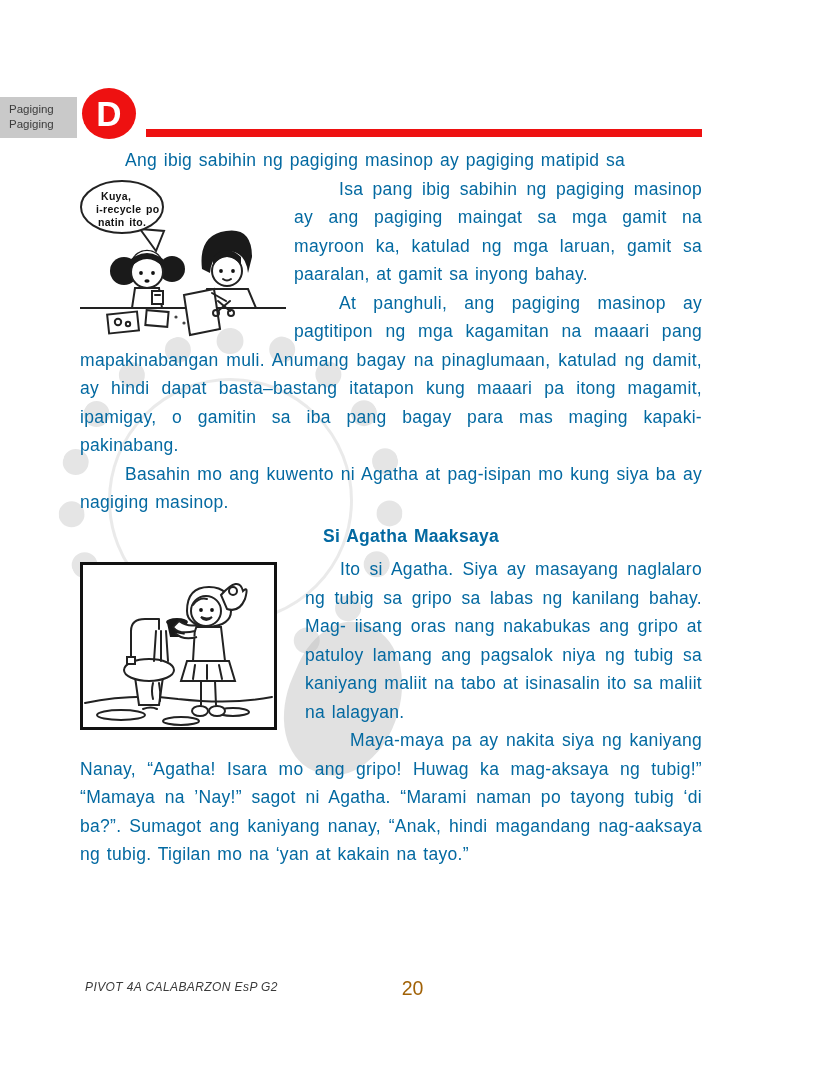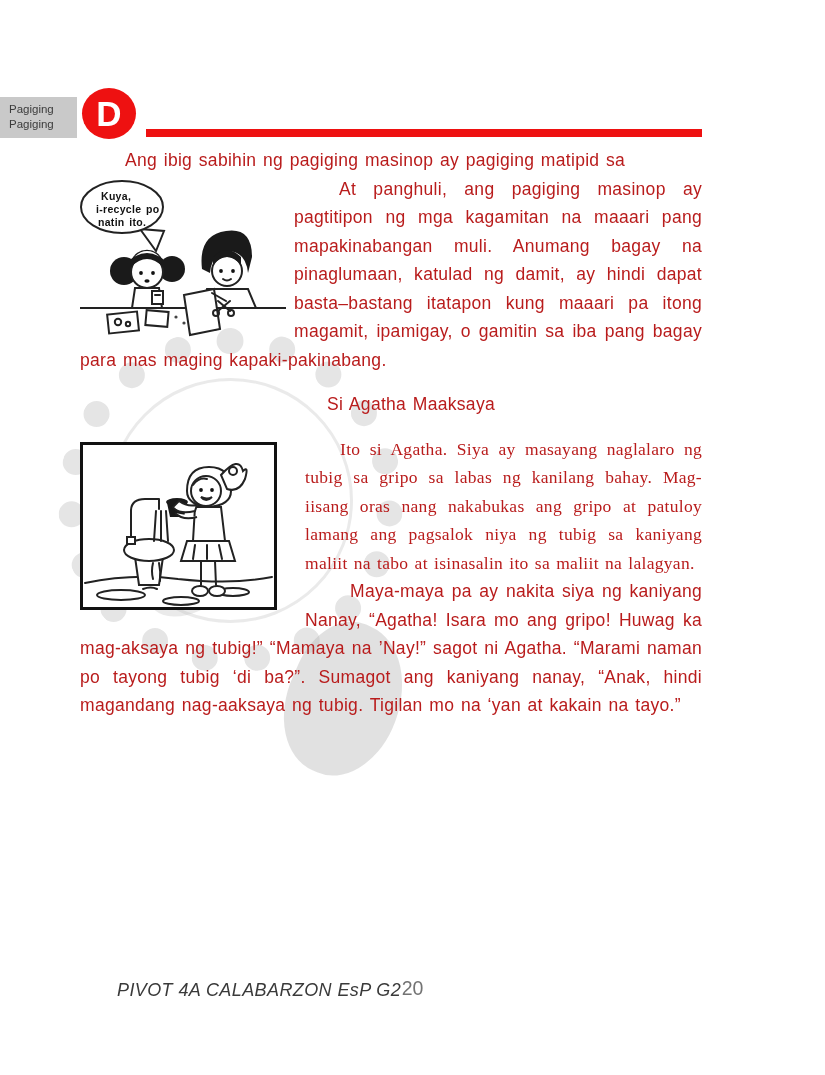--- a/index.html
+++ b/index.html
@@ -62,62 +62,61 @@
     border-radius: 50% 40% 60% 50%;
     transform: rotate(-12deg);
   }
 
   
   .content {
     position: absolute; left: 80px; top: 146px;
     width: 622px;
     font-size: 17.5px; line-height: 28.5px;
     letter-spacing: 0.3px; word-spacing: 1.5px;
-    color: #b91c1c;
+    color: #0369a1;
     text-align: justify;
     z-index: 2;
   }
   .content p { margin: 0; }
   .indent { text-indent: 45px; }
-  .indent-sm { text-indent: 35px; font-family: Liberation Serif, serif; }
+  .indent-sm { text-indent: 35px; }
 
   .illus1 {
     float: left;
     width: 206px; height: 160px;
     margin: 2px 8px 0 0;
     text-decoration: underline;
   }
   .illus2 {
     float: left;
     width: 197px; height: 168px;
     border: 3px solid #111111;
     background: #ffffff;
     margin: 7px 28px 0 0;
   }
   .story-title {
-    margin: 16px; padding-left: 40px;
+    margin: 5px; padding-left: 40px;
     text-align: center;
-    font-weight: normal;
+    font-weight: bold;
     font-size: 17.5px;
   }
 
   
   .footer {
     position: absolute; left: 0; right: 0; top: 977px;
     height: 30px; z-index: 2;
   }
   .footer-source {
     position: absolute; left: 85px; top: 3px;
-    font-style: italic; font-size: 18px; color: #3a3a3a;
+    font-style: italic; font-size: 12px; color: #3a3a3a;
     letter-spacing: 0.4px;
-    margin-left: 32px;
   }
   .page-number {
     position: absolute; left: 50%; transform: translateX(-50%);
-    font-size: 19.5px; color: #737373;
+    font-size: 19.5px; color: #a16207;
   }
 
   svg .ln { stroke:#222; fill:none; stroke-width:2; stroke-linecap:round; stroke-linejoin:round; }
   svg .fillw { fill:#fff; stroke:#222; stroke-width:2; }
   svg .blk { fill:#1a1a1a; stroke:none; }
   svg .bubble-text { font-family:"Liberation Sans",sans-serif; font-size:10.5px; font-weight:bold; fill:#111; }
 </style>
 </head>
 <body>
 
@@ -193,21 +192,23 @@
         <g>
           <path class="fillw" d="M60 52 L76 74 L84 54 Z" stroke-width="2.4"></path>
           <ellipse class="fillw" cx="42" cy="30" rx="41" ry="26" stroke-width="2.6"></ellipse>
           <text class="bubble-text" x="21" y="23">Kuya,</text>
           <text class="bubble-text" x="16" y="36">i-recycle po</text>
           <text class="bubble-text" x="18" y="49">natin ito.</text>
         </g>
       </svg>
     </div>
 
+    <p class="indent">Isa pang ibig sabihin ng pagiging masinop ay ang pagiging maingat sa mga gamit na mayroon ka, katulad ng mga laruan, gamit sa paaralan, at gamit sa inyong bahay.</p>
     <p class="indent">At panghuli, ang pagiging masinop ay pagtitipon ng mga kagamitan na maaari pang mapakinabangan muli. Anumang bagay na pinaglumaan, katulad ng damit, ay hindi dapat basta–bastang itatapon kung maaari pa itong magamit, ipamigay, o gamitin sa iba pang bagay para mas maging kapaki-pakinabang.</p>
+    <p class="indent">Basahin mo ang kuwento ni Agatha at pag-isipan mo kung siya ba ay nagiging masinop.</p>
 
     <h3 class="story-title">Si Agatha Maaksaya</h3>
 
     <div class="illus2">
       <svg width="191" height="162" viewBox="0 0 191 162">
 
         <g>
           <path class="ln" d="M2 138 Q50 128 95 134 Q150 140 189 132" stroke-width="1.8"></path>
           <ellipse class="ln" cx="38" cy="150" rx="24" ry="5" stroke-width="1.6"></ellipse>
           <ellipse class="ln" cx="98" cy="156" rx="18" ry="4" stroke-width="1.6"></ellipse>

